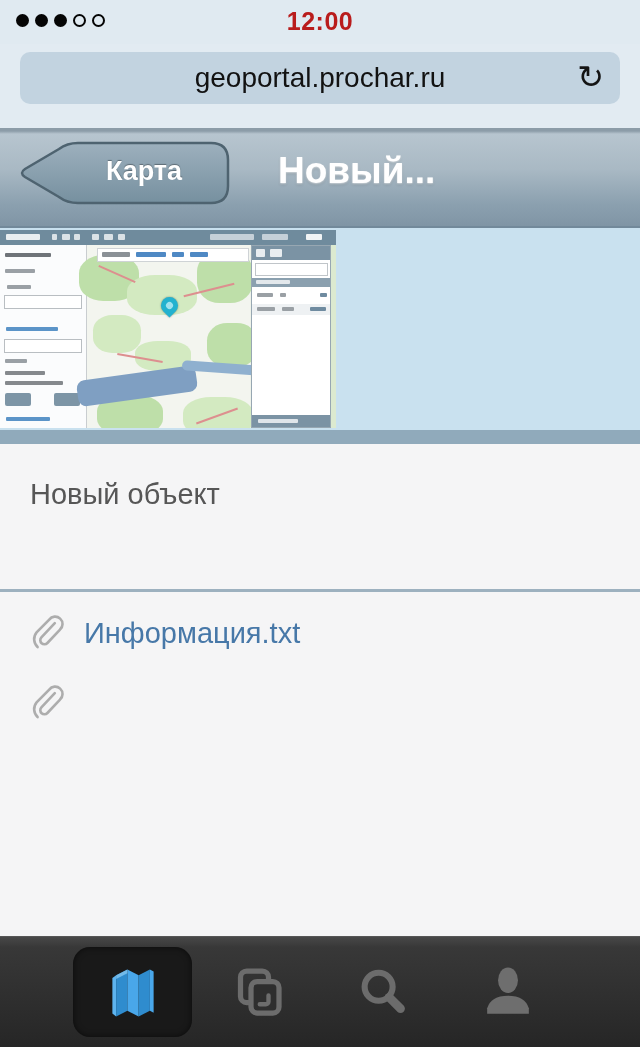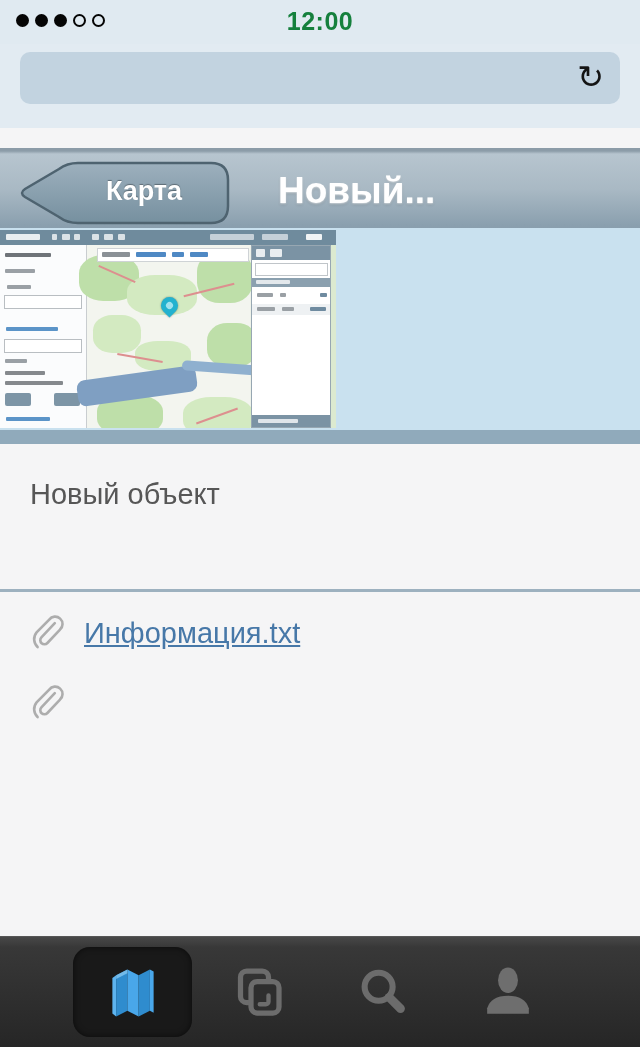--- a/index.html
+++ b/index.html
@@ -8,34 +8,34 @@
     font-family:"Liberation Sans", sans-serif;
     background:#f5f5f6;
   }
   
   .status-bar{position:absolute;left:0;top:0;width:640px;height:44px;background:#e0eaf1;}
   .signal-dots{position:absolute;left:16px;top:14px;display:flex;gap:6px;}
   .dot{width:13px;height:13px;border-radius:50%;}
   .dot.f{background:#050505;}
   .dot.e{border:2px solid #050505;width:9px;height:9px;}
   .clock{position:absolute;left:0;right:0;top:7px;text-align:center;
-    font-size:25px;font-weight:700;color:#15803d;letter-spacing:.5px;}
+    font-size:25px;font-weight:700;color:#b91c1c;letter-spacing:.5px;}
   .sb-right{position:absolute;right:10px;top:0;height:44px;display:flex;align-items:center;gap:9px;}
   .pct{font-size:24px;color:#050505;}
   .battery{width:38px;height:20px;background:#050505;border-radius:4px;position:relative;}
   .battery:after{content:"";position:absolute;right:-5px;top:6px;width:4px;height:8px;background:#050505;border-radius:0 2px 2px 0;}
   
   .url-area{position:absolute;left:0;top:44px;width:640px;height:84px;background:#e2ebf2;}
   .url-field{position:absolute;left:20px;top:8px;width:600px;height:52px;background:#c2d3e0;border-radius:10px;}
   .url-text{position:absolute;left:0;right:0;top:10px;text-align:center;font-size:28px;color:#121212;}
   .reload{position:absolute;right:16px;top:6px;font-size:32px;color:#141414;font-family:"DejaVu Sans",sans-serif;cursor:pointer;}
   
   .nav-bar{position:absolute;left:0;top:128px;width:640px;height:100px;
     background:linear-gradient(180deg,#8c9ca8 0,#8c9ca8 3px,#b7c5cf 6px,#a9b9c4 42%,#8ba0af 78%,#8095a5 100%);
-    border-bottom:2px solid #72899a;box-sizing:border-box;margin-top:20px;}
+    border-bottom:2px solid #72899a;box-sizing:border-box;}
   .back-btn{position:absolute;left:16px;top:12px;width:216px;height:66px;cursor:pointer;}
   .back-btn svg{position:absolute;left:0;top:0;}
   .back-label{position:absolute;left:40px;right:0;top:16px;text-align:center;
     font-size:27px;font-weight:700;color:#fff;text-shadow:0 -1px 1px rgba(0,0,0,.35);}
   .nav-title{position:absolute;left:278px;top:22px;font-size:37px;font-weight:700;color:#fff;
     text-shadow:0 1px 2px rgba(255,255,255,.55), 0 2px 3px rgba(0,0,0,.15);}
   
   .preview-band{position:absolute;left:0;top:228px;width:640px;height:202px;background:#c9e1ef;}
   .thumb{position:absolute;left:0;top:2px;width:336px;height:198px;background:#eef2ea;overflow:hidden;filter:blur(.55px);}
   .t-toolbar{position:absolute;left:0;top:0;width:336px;height:15px;background:#6f8b9d;}
@@ -69,21 +69,21 @@
   
   .grey-band{position:absolute;left:0;top:430px;width:640px;height:14px;background:#90aabb;}
   
   .content{position:absolute;left:0;top:444px;width:640px;height:492px;background:#f5f5f6;text-align:center;}
   .page-heading{position:absolute;left:30px;top:34px;font-size:29px;color:#565656;}
   .divider{position:absolute;left:0;top:145px;width:640px;height:3px;background:#9db1bf;}
   .attach-row{position:absolute;left:28px;display:flex;align-items:center;gap:18px;cursor:pointer;}
   .attach-row.r1{top:170px;}
   .attach-row.r2{top:240px;}
   .clip{width:38px;height:38px;flex:0 0 auto;}
-  .attach-link{font-size:29px;color:#4778a8;text-decoration:underline;}
+  .attach-link{font-size:29px;color:#4778a8;}
   
   .tab-bar{position:absolute;left:0;top:936px;width:640px;height:111px;
     background:linear-gradient(180deg,#4a4a4a 0,#383838 10%,#262626 100%);
     box-shadow:inset 0 1px 0 #565656;
     display:flex;justify-content:center;align-items:center;}
   .tab{width:125px;height:96px;display:flex;align-items:center;justify-content:center;cursor:pointer;}
   .tab-active-bg{width:119px;height:90px;background:#191919;border-radius:17px;
     display:flex;align-items:center;justify-content:center;box-shadow:inset 0 0 6px rgba(0,0,0,.6);}
 </style>
 </head>
@@ -95,20 +95,21 @@
     <span class="dot f"></span>
     <span class="dot f"></span>
     <span class="dot e"></span>
     <span class="dot e"></span>
   </div>
   <div class="clock">12:00</div>
 </div>
 
 <div class="url-area">
   <div class="url-field">
+    <div class="url-text">geoportal.prochar.ru</div>
     <span class="reload">↻</span>
   </div>
 </div>
 
 <div class="nav-bar">
   <div class="back-btn">
     <svg width="216" height="66" viewBox="0 0 216 66">
       <defs>
         <linearGradient id="gb" x1="0" y1="0" x2="0" y2="1">
           <stop offset="0" stop-color="#9db0bd"></stop>

